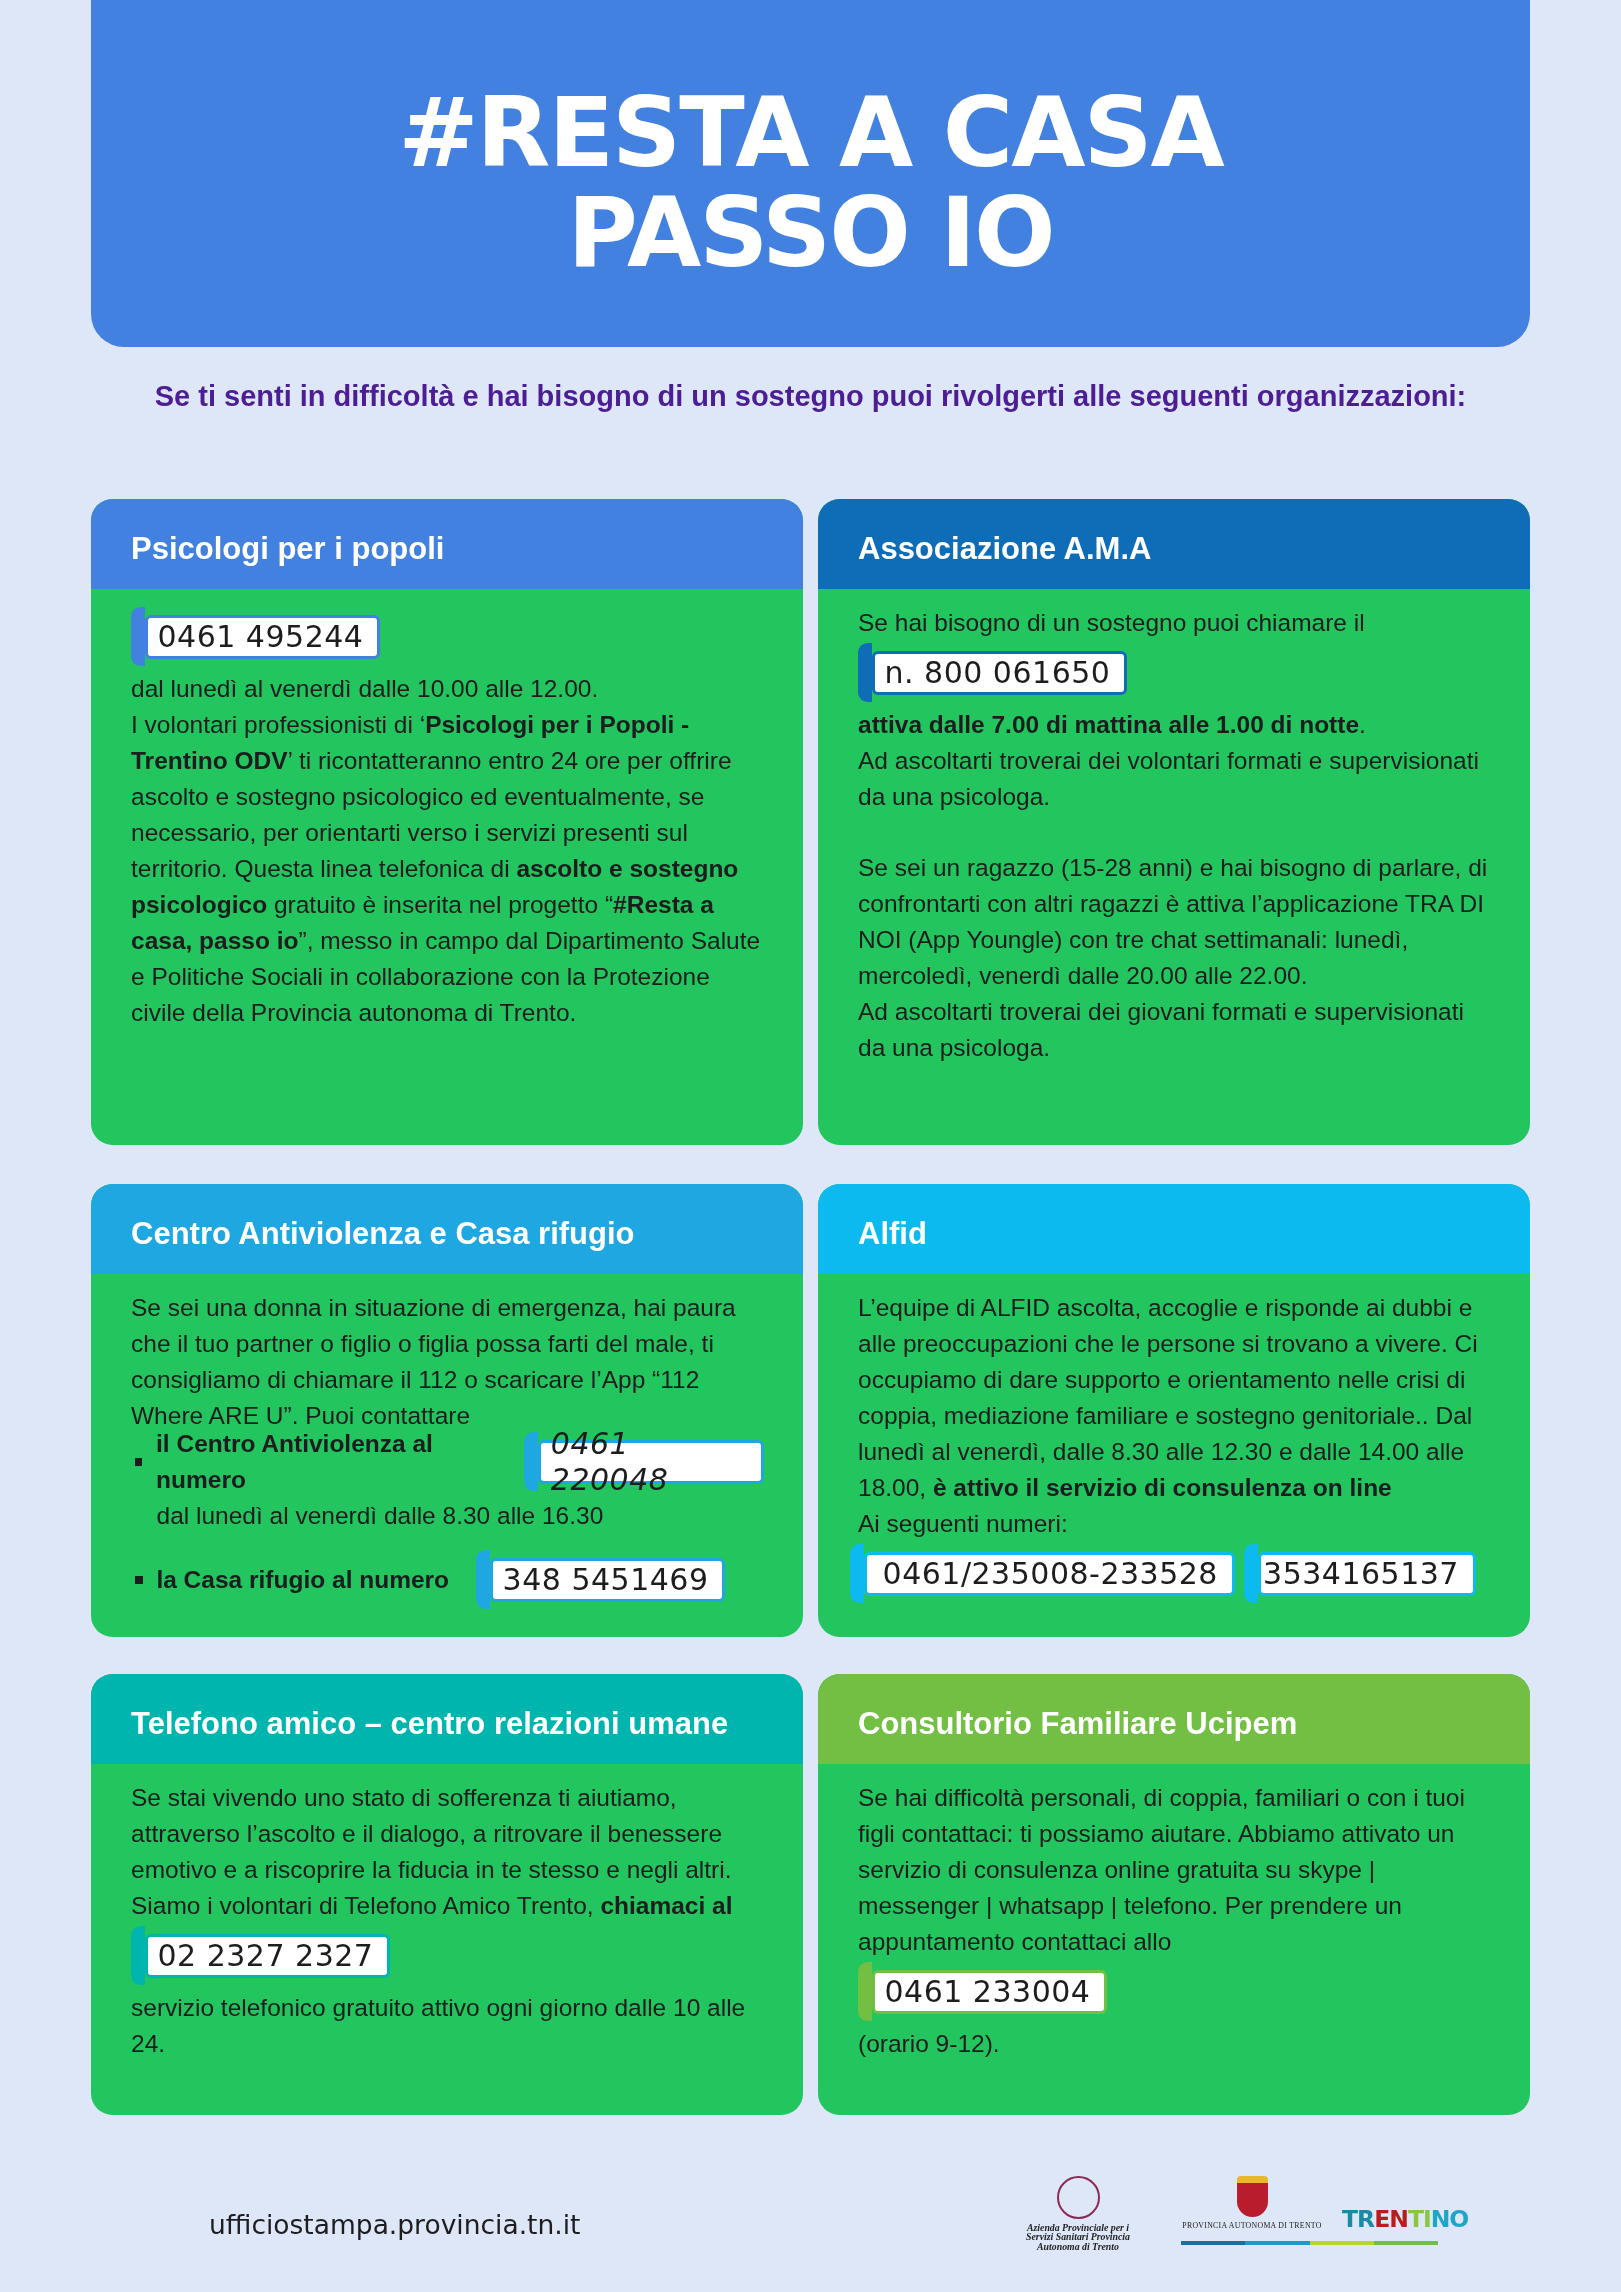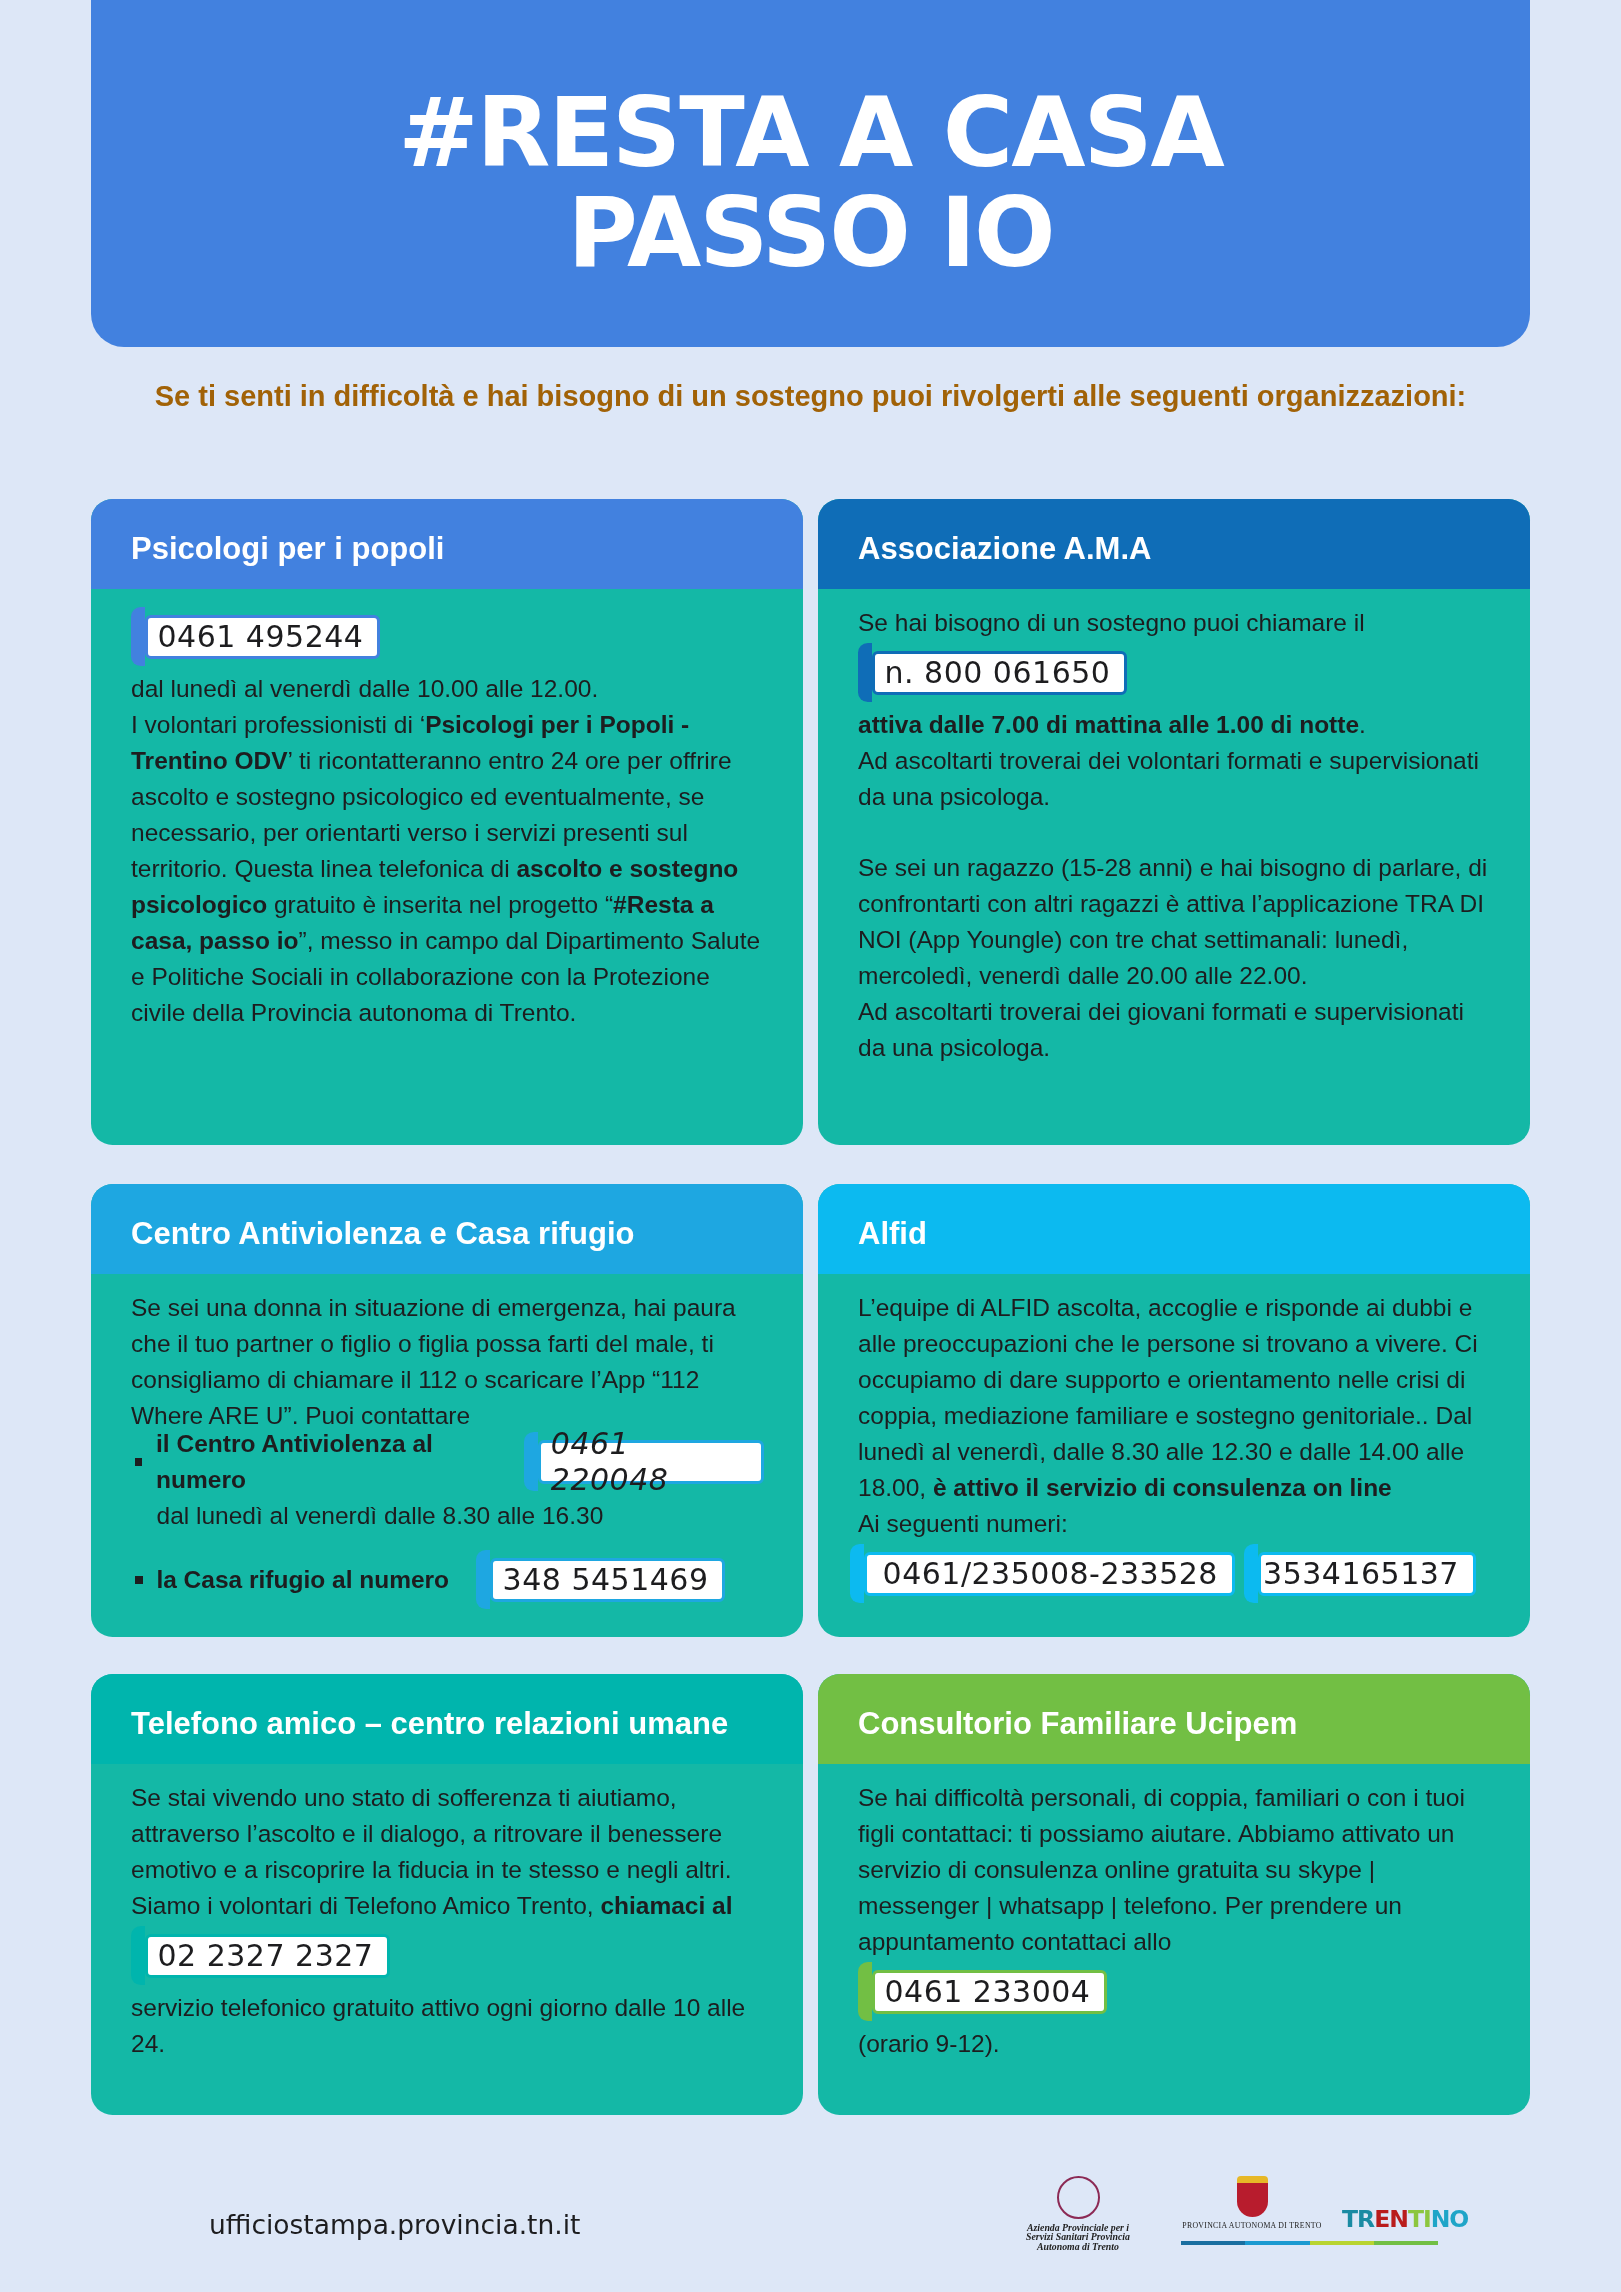--- a/index.html
+++ b/index.html
@@ -17,24 +17,24 @@
     border-radius: 0 0 33px 33px;
     display: flex; flex-direction: column; align-items: center; justify-content: center;
     padding-top: 19.6px;
   }
   .hero h1 {
     color: #fff; font-family: "DejaVu Sans", sans-serif; font-weight: bold;
     font-size: 96px; line-height: 100px; text-align: center; letter-spacing: -2px;
   }
   .intro {
     position: absolute; left: 0; top: 380px; width: 1621px; text-align: center;
-    font-weight: bold; font-size: 29px; color: #a16207;
+    font-weight: bold; font-size: 29px; color: #4c1d95;
   }
   .card {
-    position: absolute; width: 712px; background: #14b8a6; border-radius: 21.6px; overflow: hidden;
+    position: absolute; width: 712px; background: #22c55e; border-radius: 21.6px; overflow: hidden;
   }
   .card .head {
     height: 90px; color: #fff; font-weight: bold; font-size: 31px;
     display: flex; align-items: center; padding: 9.8px 0 0 40px;
   }
   .card .body {
     padding: 15.7px 39px 19.6px 40px; font-size: 24.5px; line-height: 36px; color: #1d1d1f;
   }
   .card .body b { font-weight: bold; }
   .phone {

